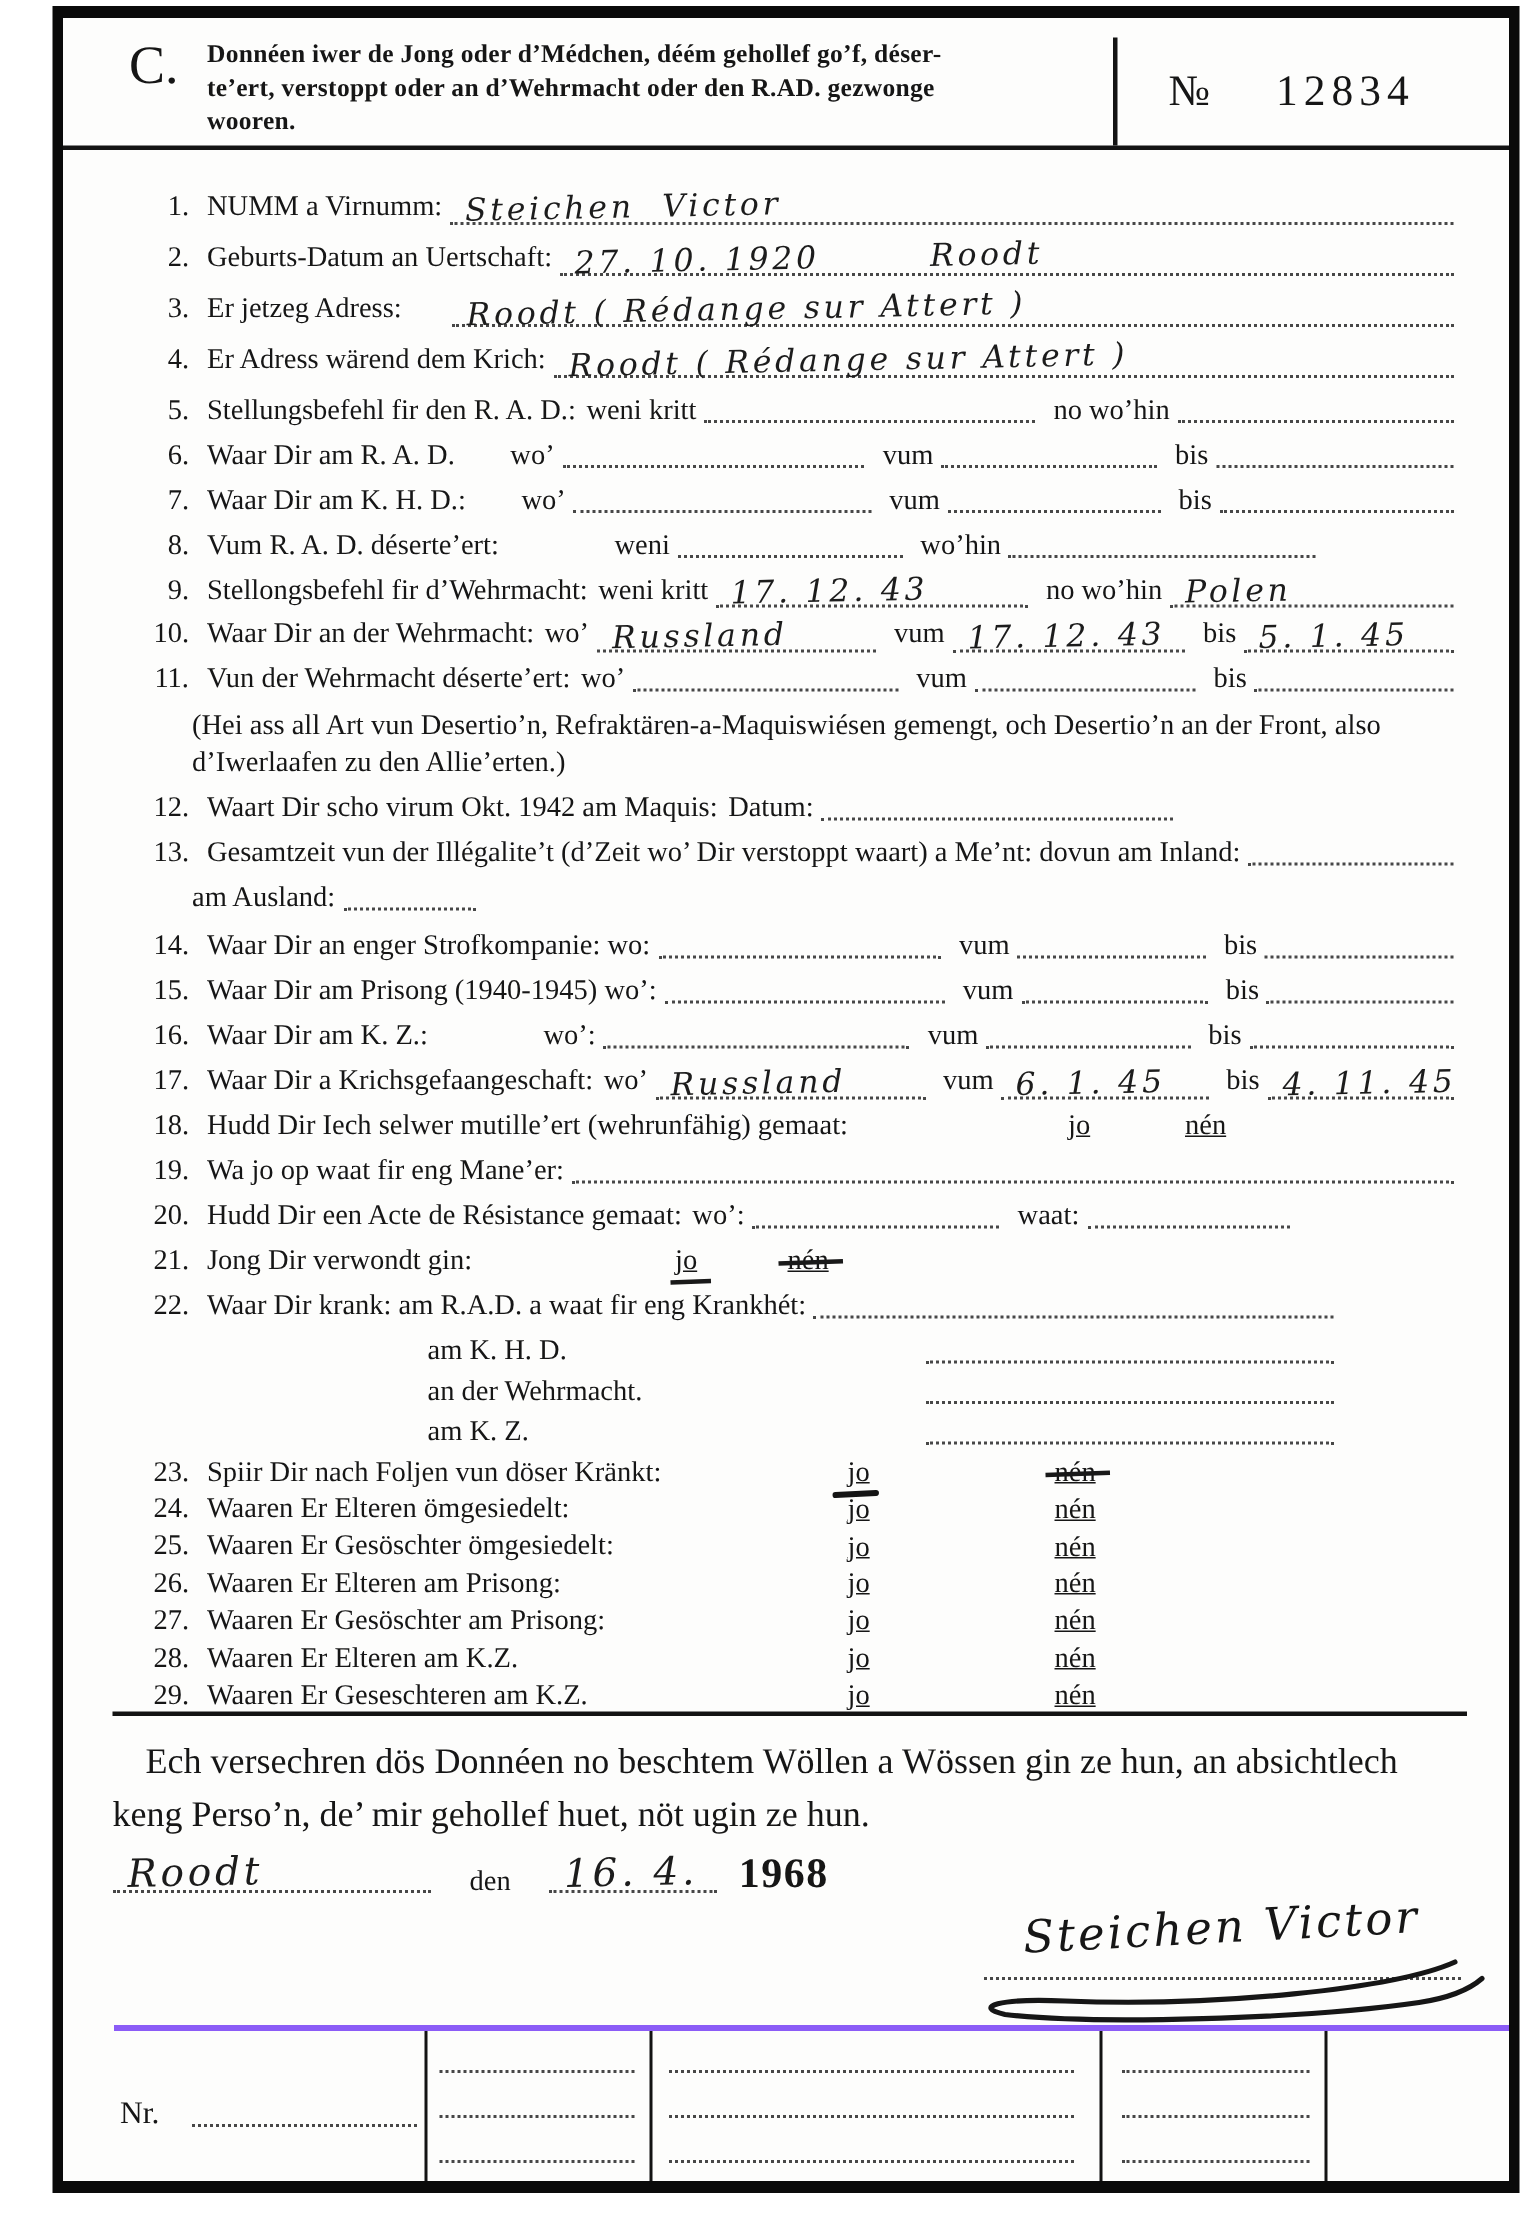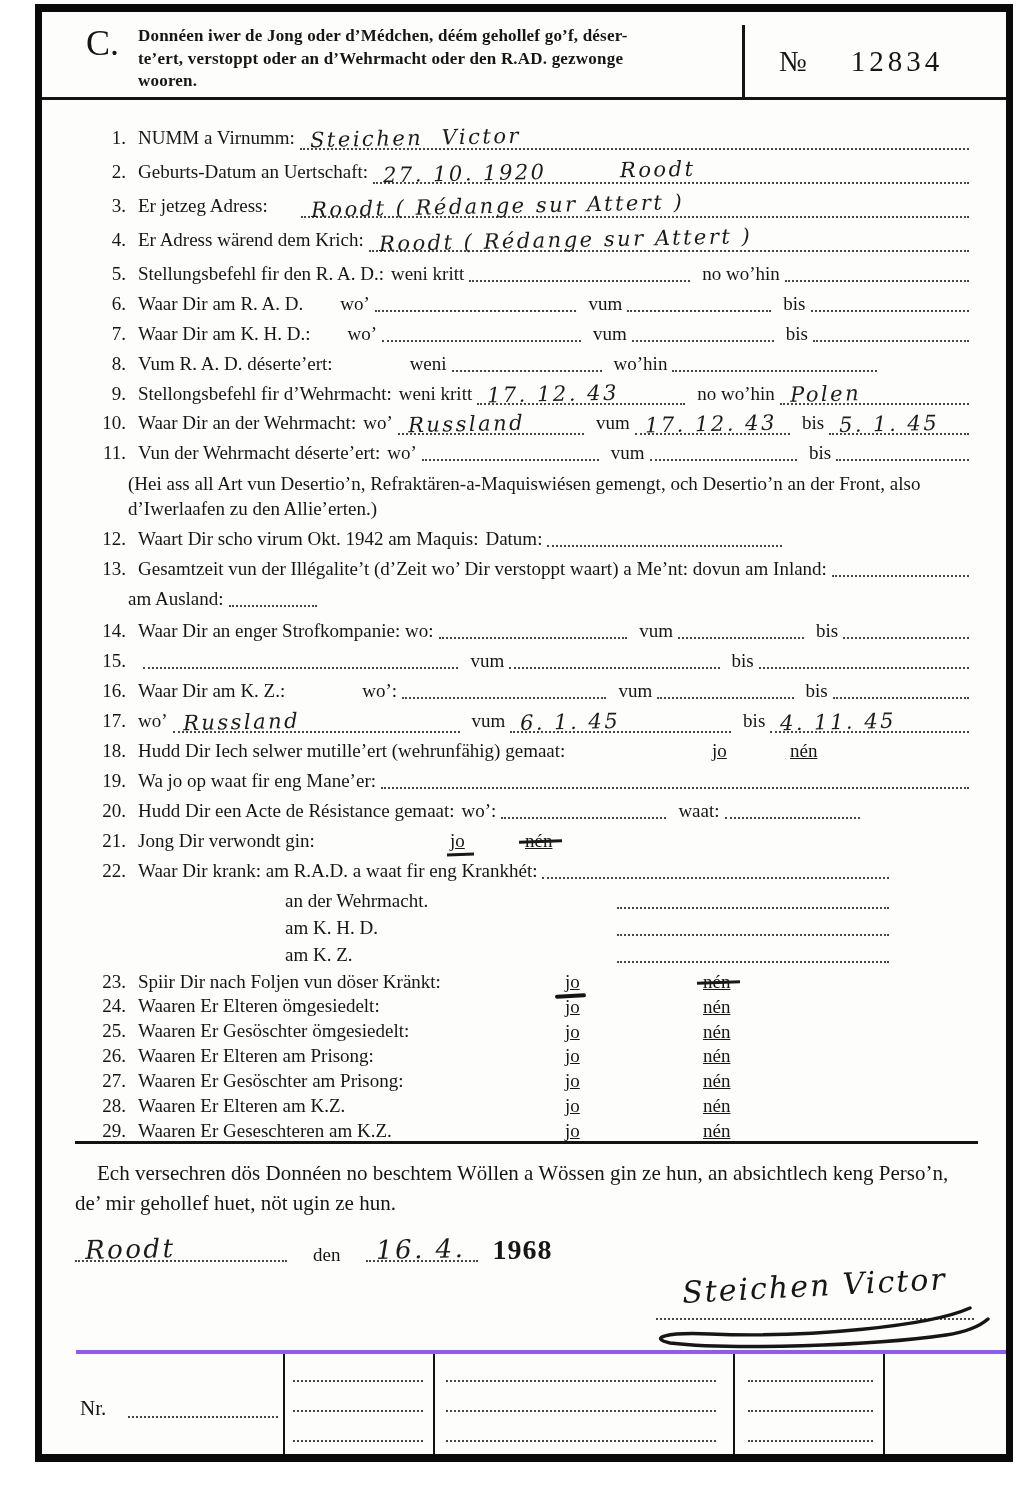--- a/index.html
+++ b/index.html
@@ -33,21 +33,21 @@
   
   .choice{position:absolute;bottom:0;line-height:1.2;text-decoration:underline;}
   .pos-a-jo{left:620px;} .pos-a-nen{left:698px;}
   .pos-b-jo{left:358px;} .pos-b-nen{left:433px;}
   .pos-c-jo{left:473px;} .pos-c-nen{left:611px;}
   .mark-underline::after{content:"";position:absolute;left:-3px;right:-9px;bottom:-3px;height:3px;background:#191919;transform:rotate(-2deg);}
   .mark-underline2::after{content:"";position:absolute;left:-10px;right:-6px;bottom:-5px;height:4px;background:#141414;transform:rotate(-3deg);border-radius:2px;}
   .mark-strike::after{content:"";position:absolute;left:-6px;right:-10px;top:46%;height:3px;background:#191919;transform:rotate(-2deg);}
   
   .rule{position:absolute;left:33px;right:28px;top:1129px;border-top:3px solid #131313;}
-  .declaration{position:absolute;left:33px;right:30px;top:1146px;font-size:21px;line-height:1.45;text-indent:22px;}
+  .declaration{position:absolute;left:33px;right:30px;top:1146px;font-size:24px;line-height:1.45;text-indent:22px;}
   .dateline{position:absolute;left:33px;top:1222px;display:flex;align-items:flex-end;font-size:19px;}
   .dl-place{width:212px;position:relative;border-bottom:2px dotted #474747;height:6px;margin-bottom:4px;}
   .dl-place .hw,.dl-date .hw{font-size:26px;}
   .dl-den{margin:0 26px;}
   .dl-date{width:112px;position:relative;border-bottom:2px dotted #474747;height:6px;margin-bottom:4px;}
   .dl-year{margin-left:14px;font-size:28px;letter-spacing:1px;font-weight:bold;}
   .sig-block{position:absolute;right:30px;top:1248px;width:320px;height:90px;}
   .sig-name{font-family:"DejaVu Serif",serif;font-style:italic;font-size:30px;letter-spacing:2px;transform:rotate(-3deg);display:inline-block;position:absolute;left:26px;top:8px;white-space:nowrap;color:#161616;}
   .sig-dots{position:absolute;left:0;right:2px;top:58px;border-bottom:2px dotted #474747;}
   .sig-flourish{position:absolute;left:-16px;top:44px;}
@@ -231,20 +231,21 @@
           <span class="dots" style="flex-grow: 1.5;"></span>
           <span class="q-txt">vum</span>
           <span class="dots" style="flex-grow: 1;"></span>
           <span class="q-txt">bis</span>
           <span class="dots" style="flex-grow: 1;"></span>
         </span>
       </div>
       <div class="q-row">
         <span class="q-num">15.</span>
         <span class="q-body">
+          <span class="q-txt">Waar Dir am Prisong (1940-1945) wo’:</span>
           <span class="dots" style="flex-grow: 1.5;"></span>
           <span class="q-txt">vum</span>
           <span class="dots" style="flex-grow: 1;"></span>
           <span class="q-txt">bis</span>
           <span class="dots" style="flex-grow: 1;"></span>
         </span>
       </div>
       <div class="q-row">
         <span class="q-num">16.</span>
         <span class="q-body">
@@ -254,20 +255,21 @@
           <span class="dots" style="flex-grow: 1.5;"></span>
           <span class="q-txt">vum</span>
           <span class="dots" style="flex-grow: 1;"></span>
           <span class="q-txt">bis</span>
           <span class="dots" style="flex-grow: 1;"></span>
         </span>
       </div>
       <div class="q-row">
         <span class="q-num">17.</span>
         <span class="q-body">
+          <span class="q-txt">Waar Dir a Krichsgefaangeschaft:</span>
           <span class="q-txt">wo’</span>
           <span class="hwline" style="flex-grow: 1.3;">
             <span class="hw">Russland</span>
           </span>
           <span class="q-txt">vum</span>
           <span class="hwline" style="flex-grow: 1;">
             <span class="hw">6. 1. 45</span>
           </span>
           <span class="q-txt">bis</span>
           <span class="hwline" style="flex-grow: 0.9;">
@@ -310,25 +312,25 @@
       </div>
       <div class="q-row">
         <span class="q-num">22.</span>
         <span class="q-body">
           <span class="q-txt">Waar Dir krank: am R.A.D. a waat fir eng Krankhét:</span>
           <span class="dots" style="flex-grow: 1;"></span>
           <span class="spc" style="width: 80px;"></span>
         </span>
       </div>
       <div class="sub-row">
+        <span class="sub-label">am K. H. D.</span>
+        <span class="sub-dots"></span>
+      </div>
+      <div class="sub-row">
         <span class="sub-label">an der Wehrmacht.</span>
-        <span class="sub-dots"></span>
-      </div>
-      <div class="sub-row">
-        <span class="sub-label">am K. H. D.</span>
         <span class="sub-dots"></span>
       </div>
       <div class="sub-row">
         <span class="sub-label">am K. Z.</span>
         <span class="sub-dots"></span>
       </div>
       <div class="q-row tight">
         <span class="q-num">23.</span>
         <span class="q-body">
           <span class="q-txt">Spiir Dir nach Foljen vun döser Kränkt:</span>

